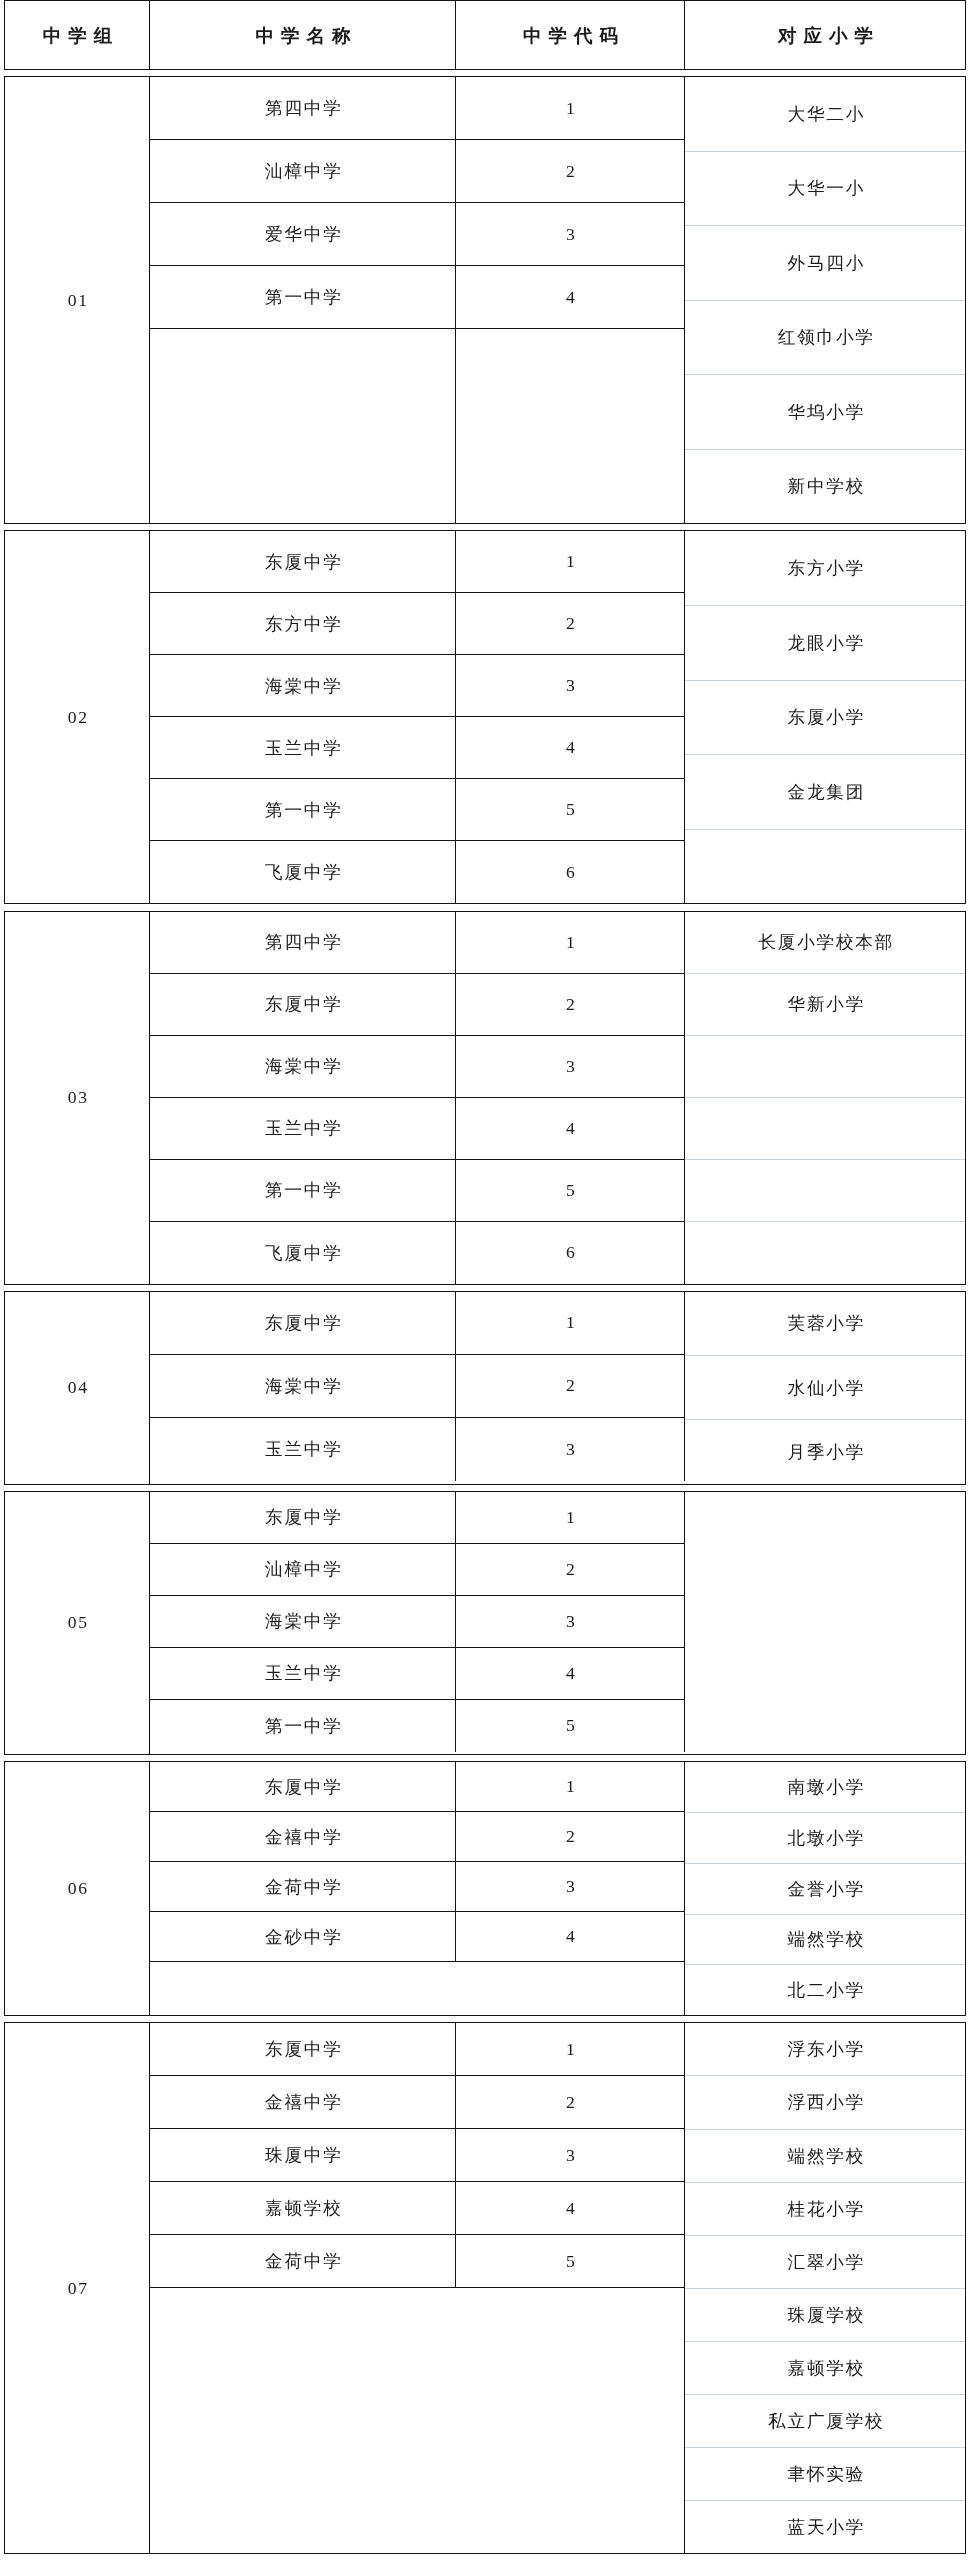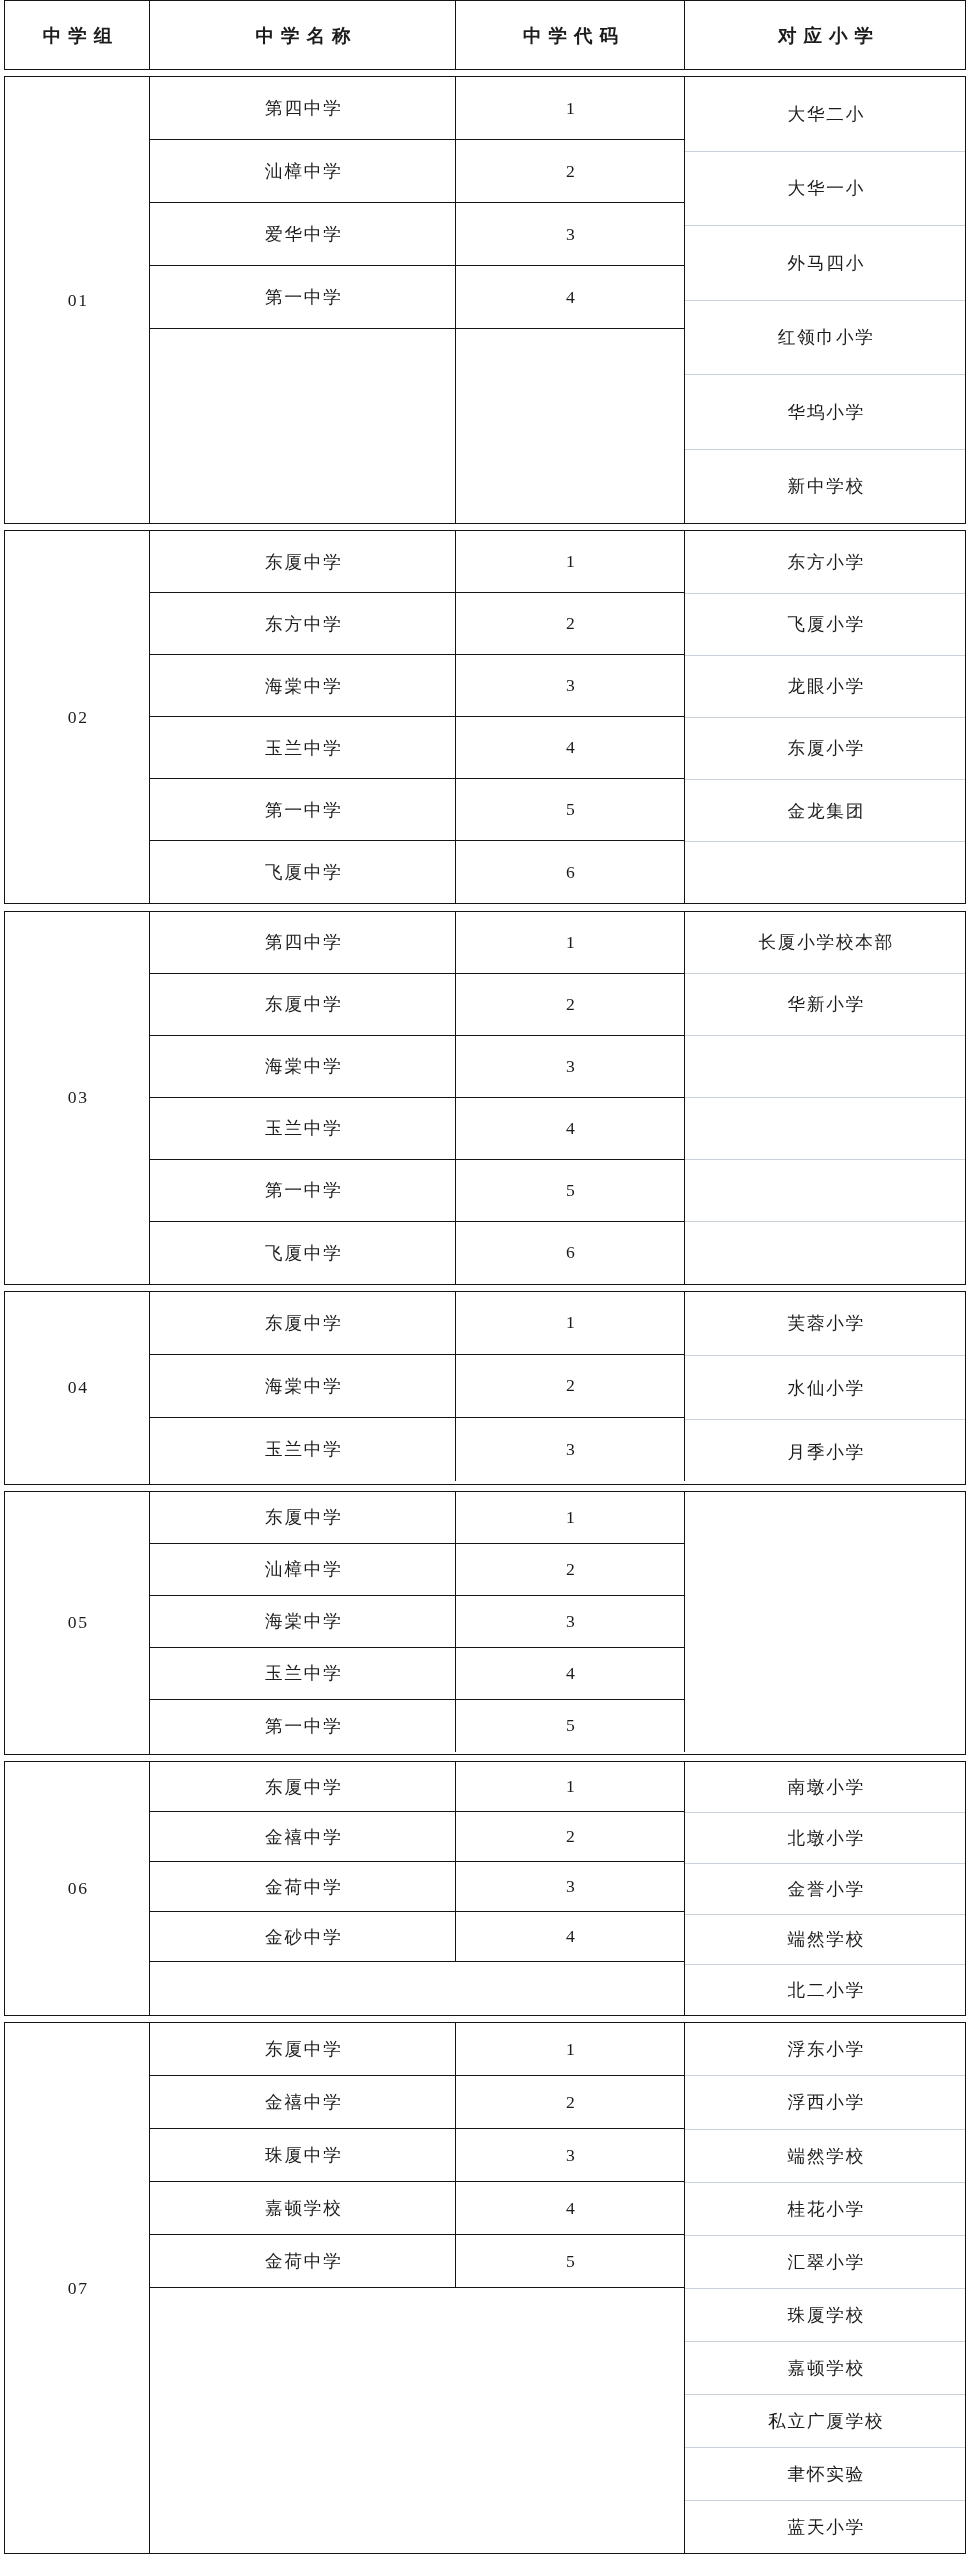--- a/index.html
+++ b/index.html
@@ -134,21 +134,20 @@
             <div class="cell mname">第一中学</div>
             <div class="cell mcode">5</div>
           </div>
           <div class="mrow" style="height: 62px;">
             <div class="cell mname">飞厦中学</div>
             <div class="cell mcode">6</div>
           </div>
         </div>
     <div class="pcol">
           <div class="cell prow">东方小学</div>
-          <div class="cell prow">飞厦小学</div>
           <div class="cell prow">龙眼小学</div>
           <div class="cell prow">东厦小学</div>
           <div class="cell prow">金龙集团</div>
           <div class="cell prow"></div>
         </div>
   </div>
       <div class="tbox gbox" style="height: 374px;">
     <div class="gcol">
       <div class="cell gcode">03</div>
     </div>

